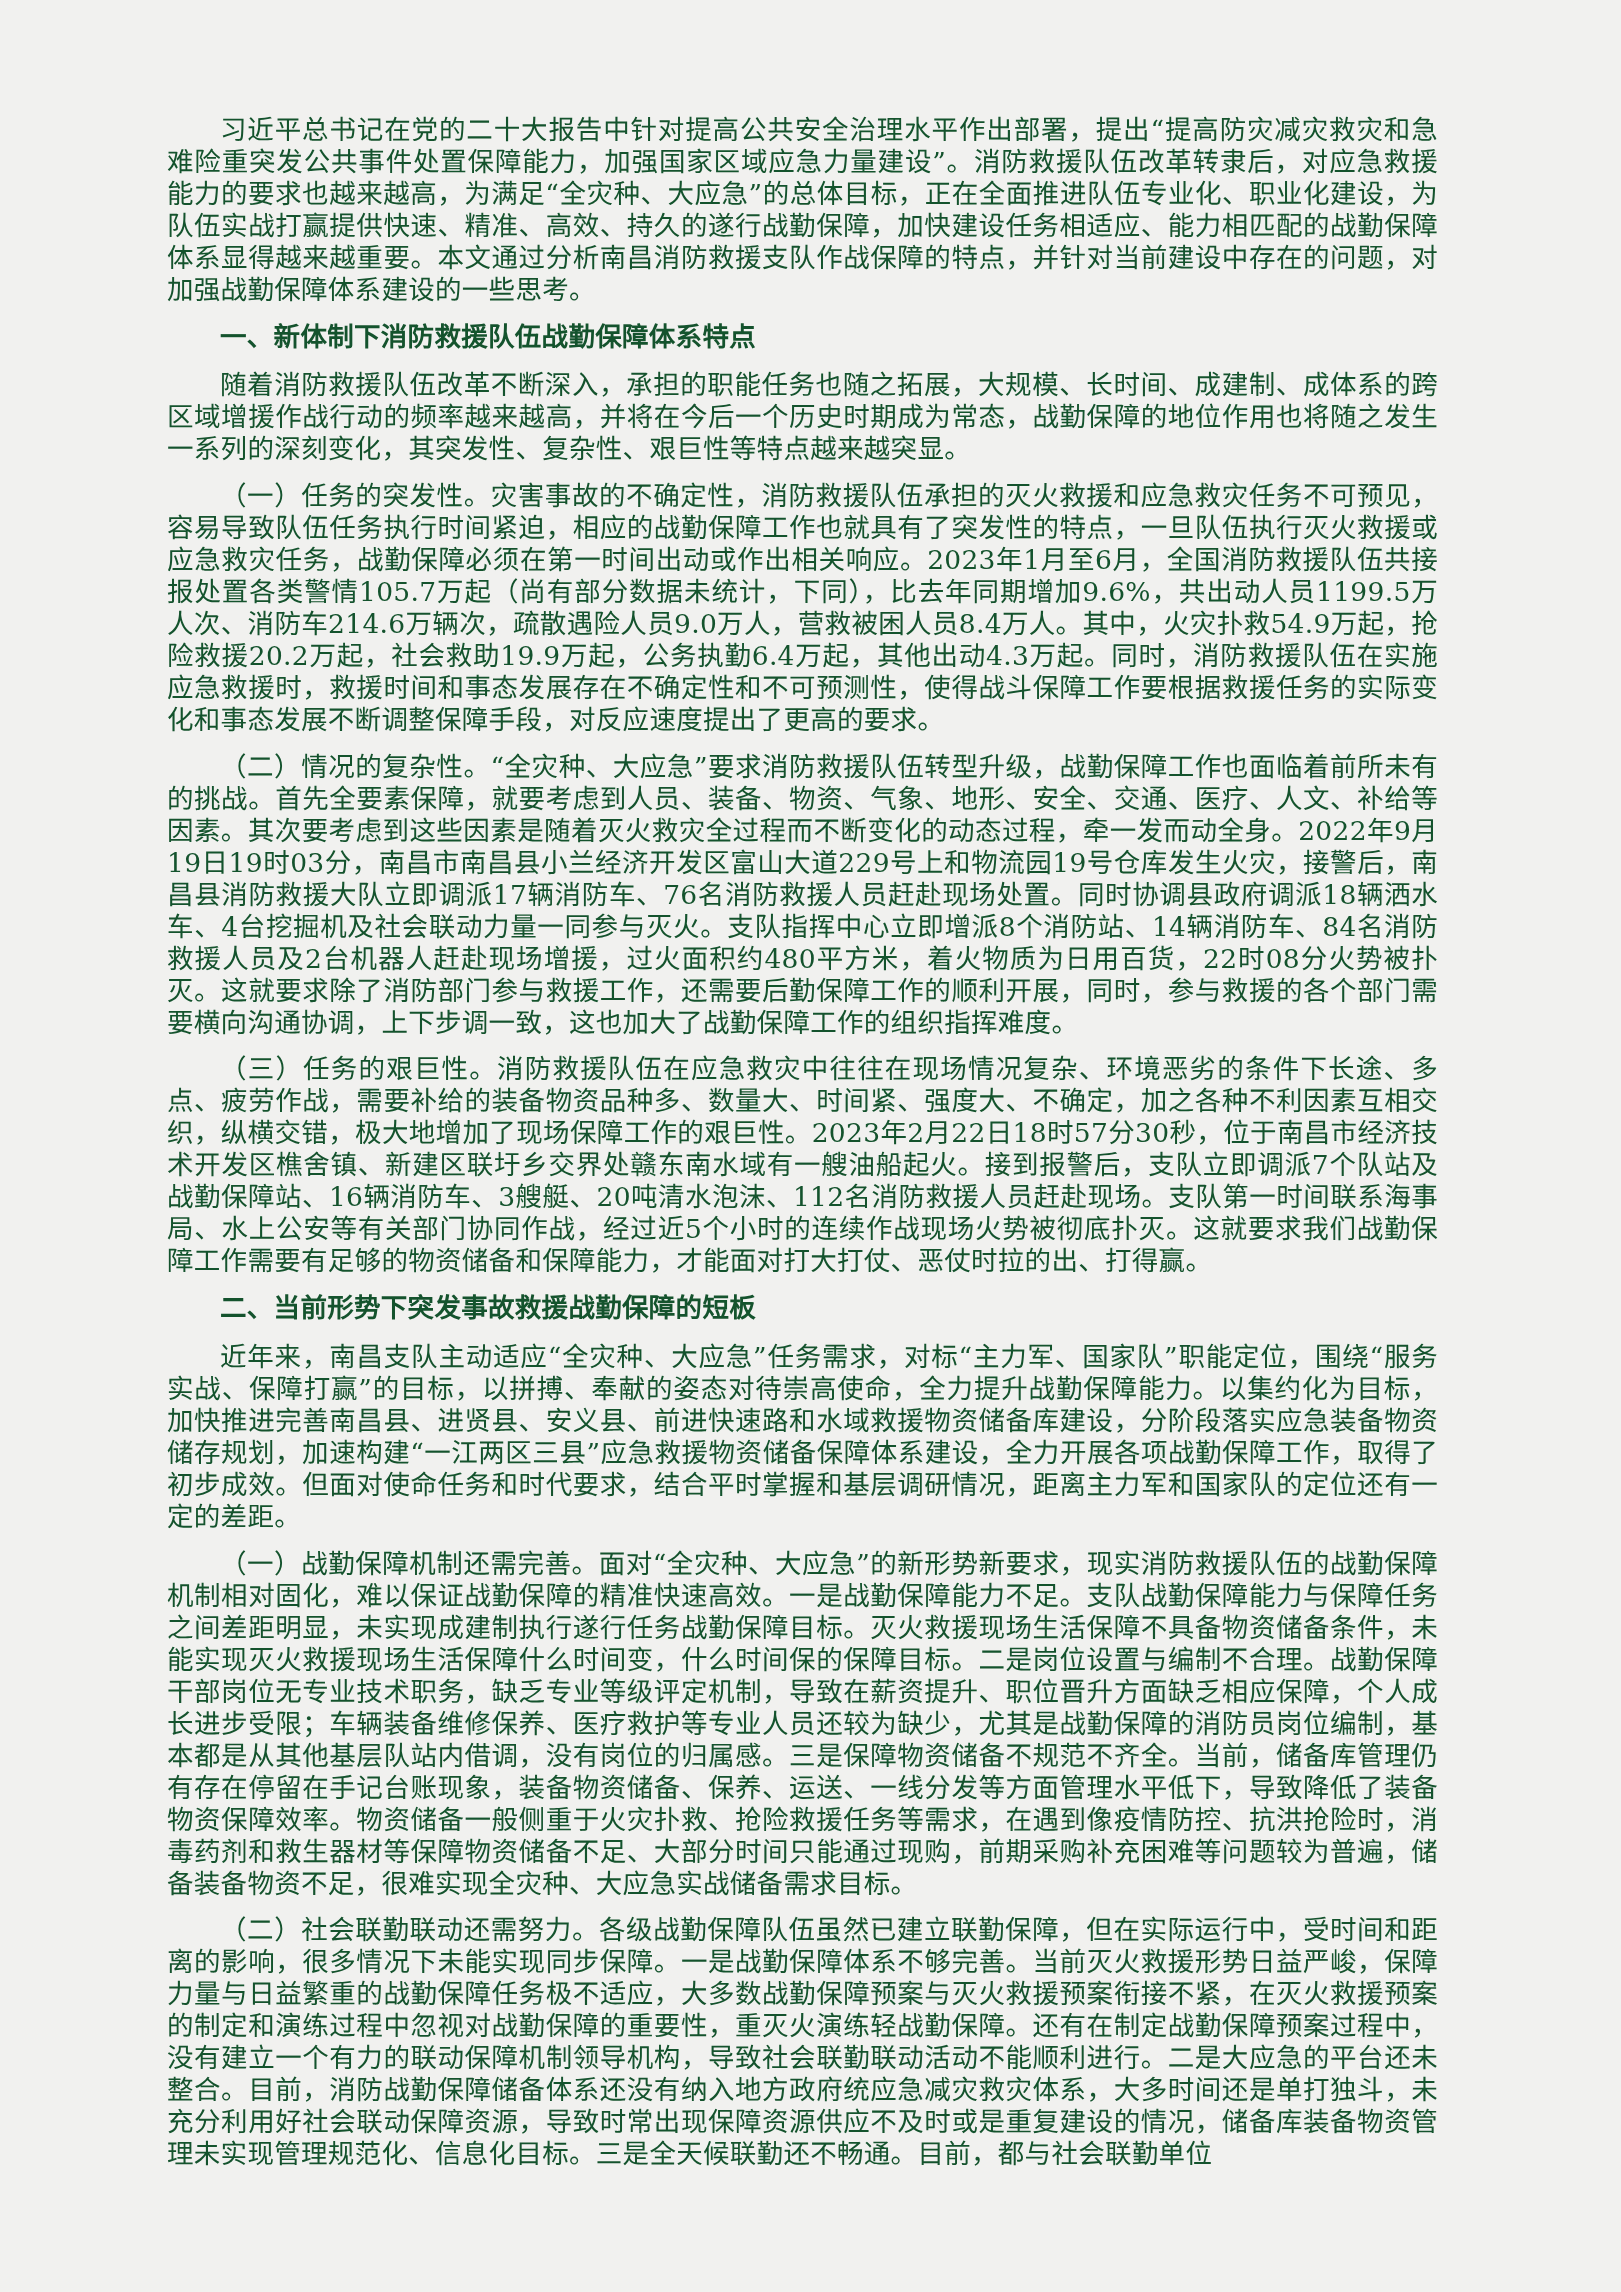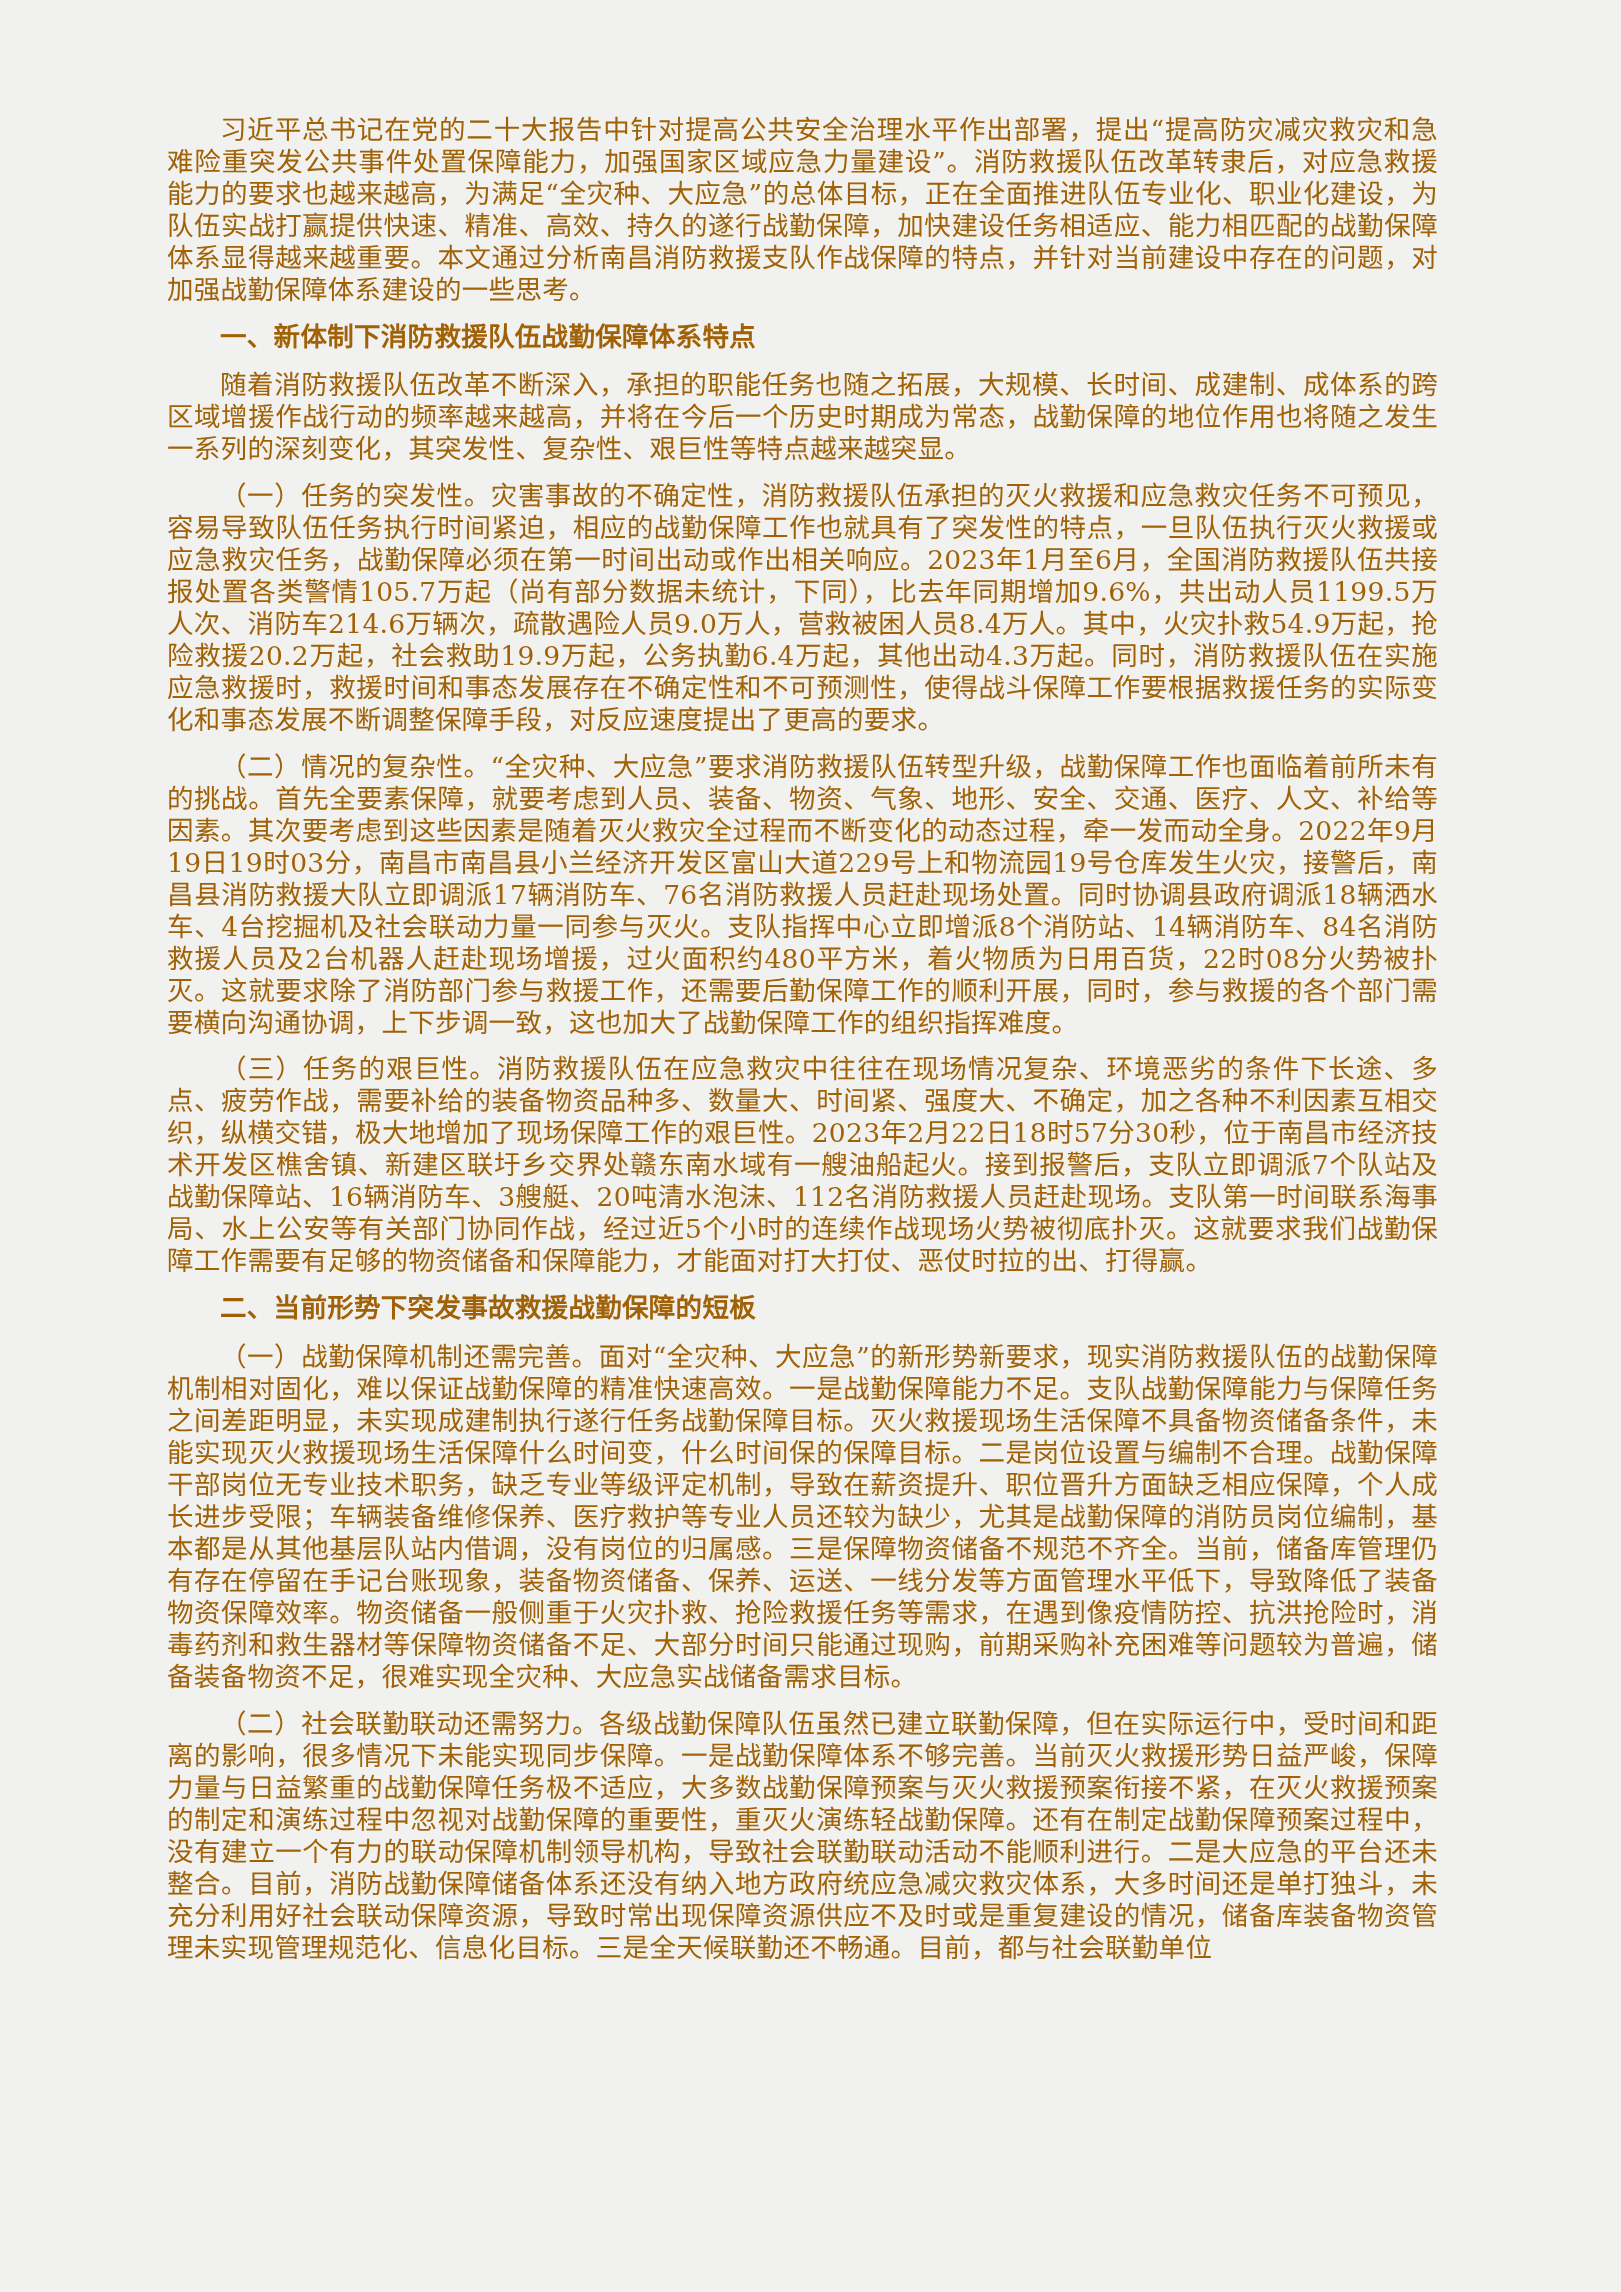--- a/index.html
+++ b/index.html
@@ -9,21 +9,21 @@
   body {
     width: 1621px;
     background: #f1f1ef;
     font-family: "DejaVu Serif", "Liberation Serif", serif;
   }
   .page {
     width: 1605px;
     min-height: 2293px;
     box-sizing: border-box;
     padding: 114px 167px 78px 167px;
-    color: #a16207;
+    color: #14532d;
     background: #f1f1ef;
   }
   .para {
     font-size: 26.5px;
     line-height: 32px;
     margin: 0 0 14.7px 0;
     text-indent: 2em;
     text-align: justify;
     text-justify: inter-ideograph;
     word-break: break-all;
@@ -41,16 +41,17 @@
 <body>
 
 <div class="page">
   <p class="para">习近平总书记在党的二十大报告中针对提高公共安全治理水平作出部署，提出“提高防灾减灾救灾和急难险重突发公共事件处置保障能力，加强国家区域应急力量建设”。消防救援队伍改革转隶后，对应急救援能力的要求也越来越高，为满足“全灾种、大应急”的总体目标，正在全面推进队伍专业化、职业化建设，为队伍实战打赢提供快速、精准、高效、持久的遂行战勤保障，加快建设任务相适应、能力相匹配的战勤保障体系显得越来越重要。本文通过分析南昌消防救援支队作战保障的特点，并针对当前建设中存在的问题，对加强战勤保障体系建设的一些思考。</p>
   <p class="para heading">一、新体制下消防救援队伍战勤保障体系特点</p>
   <p class="para">随着消防救援队伍改革不断深入，承担的职能任务也随之拓展，大规模、长时间、成建制、成体系的跨区域增援作战行动的频率越来越高，并将在今后一个历史时期成为常态，战勤保障的地位作用也将随之发生一系列的深刻变化，其突发性、复杂性、艰巨性等特点越来越突显。</p>
   <p class="para">（一）任务的突发性。灾害事故的不确定性，消防救援队伍承担的灭火救援和应急救灾任务不可预见，容易导致队伍任务执行时间紧迫，相应的战勤保障工作也就具有了突发性的特点，一旦队伍执行灭火救援或应急救灾任务，战勤保障必须在第一时间出动或作出相关响应。2023年1月至6月，全国消防救援队伍共接报处置各类警情105.7万起（尚有部分数据未统计，下同），比去年同期增加9.6%，共出动人员1199.5万人次、消防车214.6万辆次，疏散遇险人员9.0万人，营救被困人员8.4万人。其中，火灾扑救54.9万起，抢险救援20.2万起，社会救助19.9万起，公务执勤6.4万起，其他出动4.3万起。同时，消防救援队伍在实施应急救援时，救援时间和事态发展存在不确定性和不可预测性，使得战斗保障工作要根据救援任务的实际变化和事态发展不断调整保障手段，对反应速度提出了更高的要求。</p>
   <p class="para">（二）情况的复杂性。“全灾种、大应急”要求消防救援队伍转型升级，战勤保障工作也面临着前所未有的挑战。首先全要素保障，就要考虑到人员、装备、物资、气象、地形、安全、交通、医疗、人文、补给等因素。其次要考虑到这些因素是随着灭火救灾全过程而不断变化的动态过程，牵一发而动全身。2022年9月19日19时03分，南昌市南昌县小兰经济开发区富山大道229号上和物流园19号仓库发生火灾，接警后，南昌县消防救援大队立即调派17辆消防车、76名消防救援人员赶赴现场处置。同时协调县政府调派18辆洒水车、4台挖掘机及社会联动力量一同参与灭火。支队指挥中心立即增派8个消防站、14辆消防车、84名消防救援人员及2台机器人赶赴现场增援，过火面积约480平方米，着火物质为日用百货，22时08分火势被扑灭。这就要求除了消防部门参与救援工作，还需要后勤保障工作的顺利开展，同时，参与救援的各个部门需要横向沟通协调，上下步调一致，这也加大了战勤保障工作的组织指挥难度。</p>
   <p class="para">（三）任务的艰巨性。消防救援队伍在应急救灾中往往在现场情况复杂、环境恶劣的条件下长途、多点、疲劳作战，需要补给的装备物资品种多、数量大、时间紧、强度大、不确定，加之各种不利因素互相交织，纵横交错，极大地增加了现场保障工作的艰巨性。2023年2月22日18时57分30秒，位于南昌市经济技术开发区樵舍镇、新建区联圩乡交界处赣东南水域有一艘油船起火。接到报警后，支队立即调派7个队站及战勤保障站、16辆消防车、3艘艇、20吨清水泡沫、112名消防救援人员赶赴现场。支队第一时间联系海事局、水上公安等有关部门协同作战，经过近5个小时的连续作战现场火势被彻底扑灭。这就要求我们战勤保障工作需要有足够的物资储备和保障能力，才能面对打大打仗、恶仗时拉的出、打得赢。</p>
   <p class="para heading">二、当前形势下突发事故救援战勤保障的短板</p>
+  <p class="para">近年来，南昌支队主动适应“全灾种、大应急”任务需求，对标“主力军、国家队”职能定位，围绕“服务实战、保障打赢”的目标，以拼搏、奉献的姿态对待崇高使命，全力提升战勤保障能力。以集约化为目标，加快推进完善南昌县、进贤县、安义县、前进快速路和水域救援物资储备库建设，分阶段落实应急装备物资储存规划，加速构建“一江两区三县”应急救援物资储备保障体系建设，全力开展各项战勤保障工作，取得了初步成效。但面对使命任务和时代要求，结合平时掌握和基层调研情况，距离主力军和国家队的定位还有一定的差距。</p>
   <p class="para">（一）战勤保障机制还需完善。面对“全灾种、大应急”的新形势新要求，现实消防救援队伍的战勤保障机制相对固化，难以保证战勤保障的精准快速高效。一是战勤保障能力不足。支队战勤保障能力与保障任务之间差距明显，未实现成建制执行遂行任务战勤保障目标。灭火救援现场生活保障不具备物资储备条件，未能实现灭火救援现场生活保障什么时间变，什么时间保的保障目标。二是岗位设置与编制不合理。战勤保障干部岗位无专业技术职务，缺乏专业等级评定机制，导致在薪资提升、职位晋升方面缺乏相应保障，个人成长进步受限；车辆装备维修保养、医疗救护等专业人员还较为缺少，尤其是战勤保障的消防员岗位编制，基本都是从其他基层队站内借调，没有岗位的归属感。三是保障物资储备不规范不齐全。当前，储备库管理仍有存在停留在手记台账现象，装备物资储备、保养、运送、一线分发等方面管理水平低下，导致降低了装备物资保障效率。物资储备一般侧重于火灾扑救、抢险救援任务等需求，在遇到像疫情防控、抗洪抢险时，消毒药剂和救生器材等保障物资储备不足、大部分时间只能通过现购，前期采购补充困难等问题较为普遍，储备装备物资不足，很难实现全灾种、大应急实战储备需求目标。</p>
   <p class="para">（二）社会联勤联动还需努力。各级战勤保障队伍虽然已建立联勤保障，但在实际运行中，受时间和距离的影响，很多情况下未能实现同步保障。一是战勤保障体系不够完善。当前灭火救援形势日益严峻，保障力量与日益繁重的战勤保障任务极不适应，大多数战勤保障预案与灭火救援预案衔接不紧，在灭火救援预案的制定和演练过程中忽视对战勤保障的重要性，重灭火演练轻战勤保障。还有在制定战勤保障预案过程中，没有建立一个有力的联动保障机制领导机构，导致社会联勤联动活动不能顺利进行。二是大应急的平台还未整合。目前，消防战勤保障储备体系还没有纳入地方政府统应急减灾救灾体系，大多时间还是单打独斗，未充分利用好社会联动保障资源，导致时常出现保障资源供应不及时或是重复建设的情况，储备库装备物资管理未实现管理规范化、信息化目标。三是全天候联勤还不畅通。目前，都与社会联勤单位</p>
 </div>
 
 
 </body></html>

